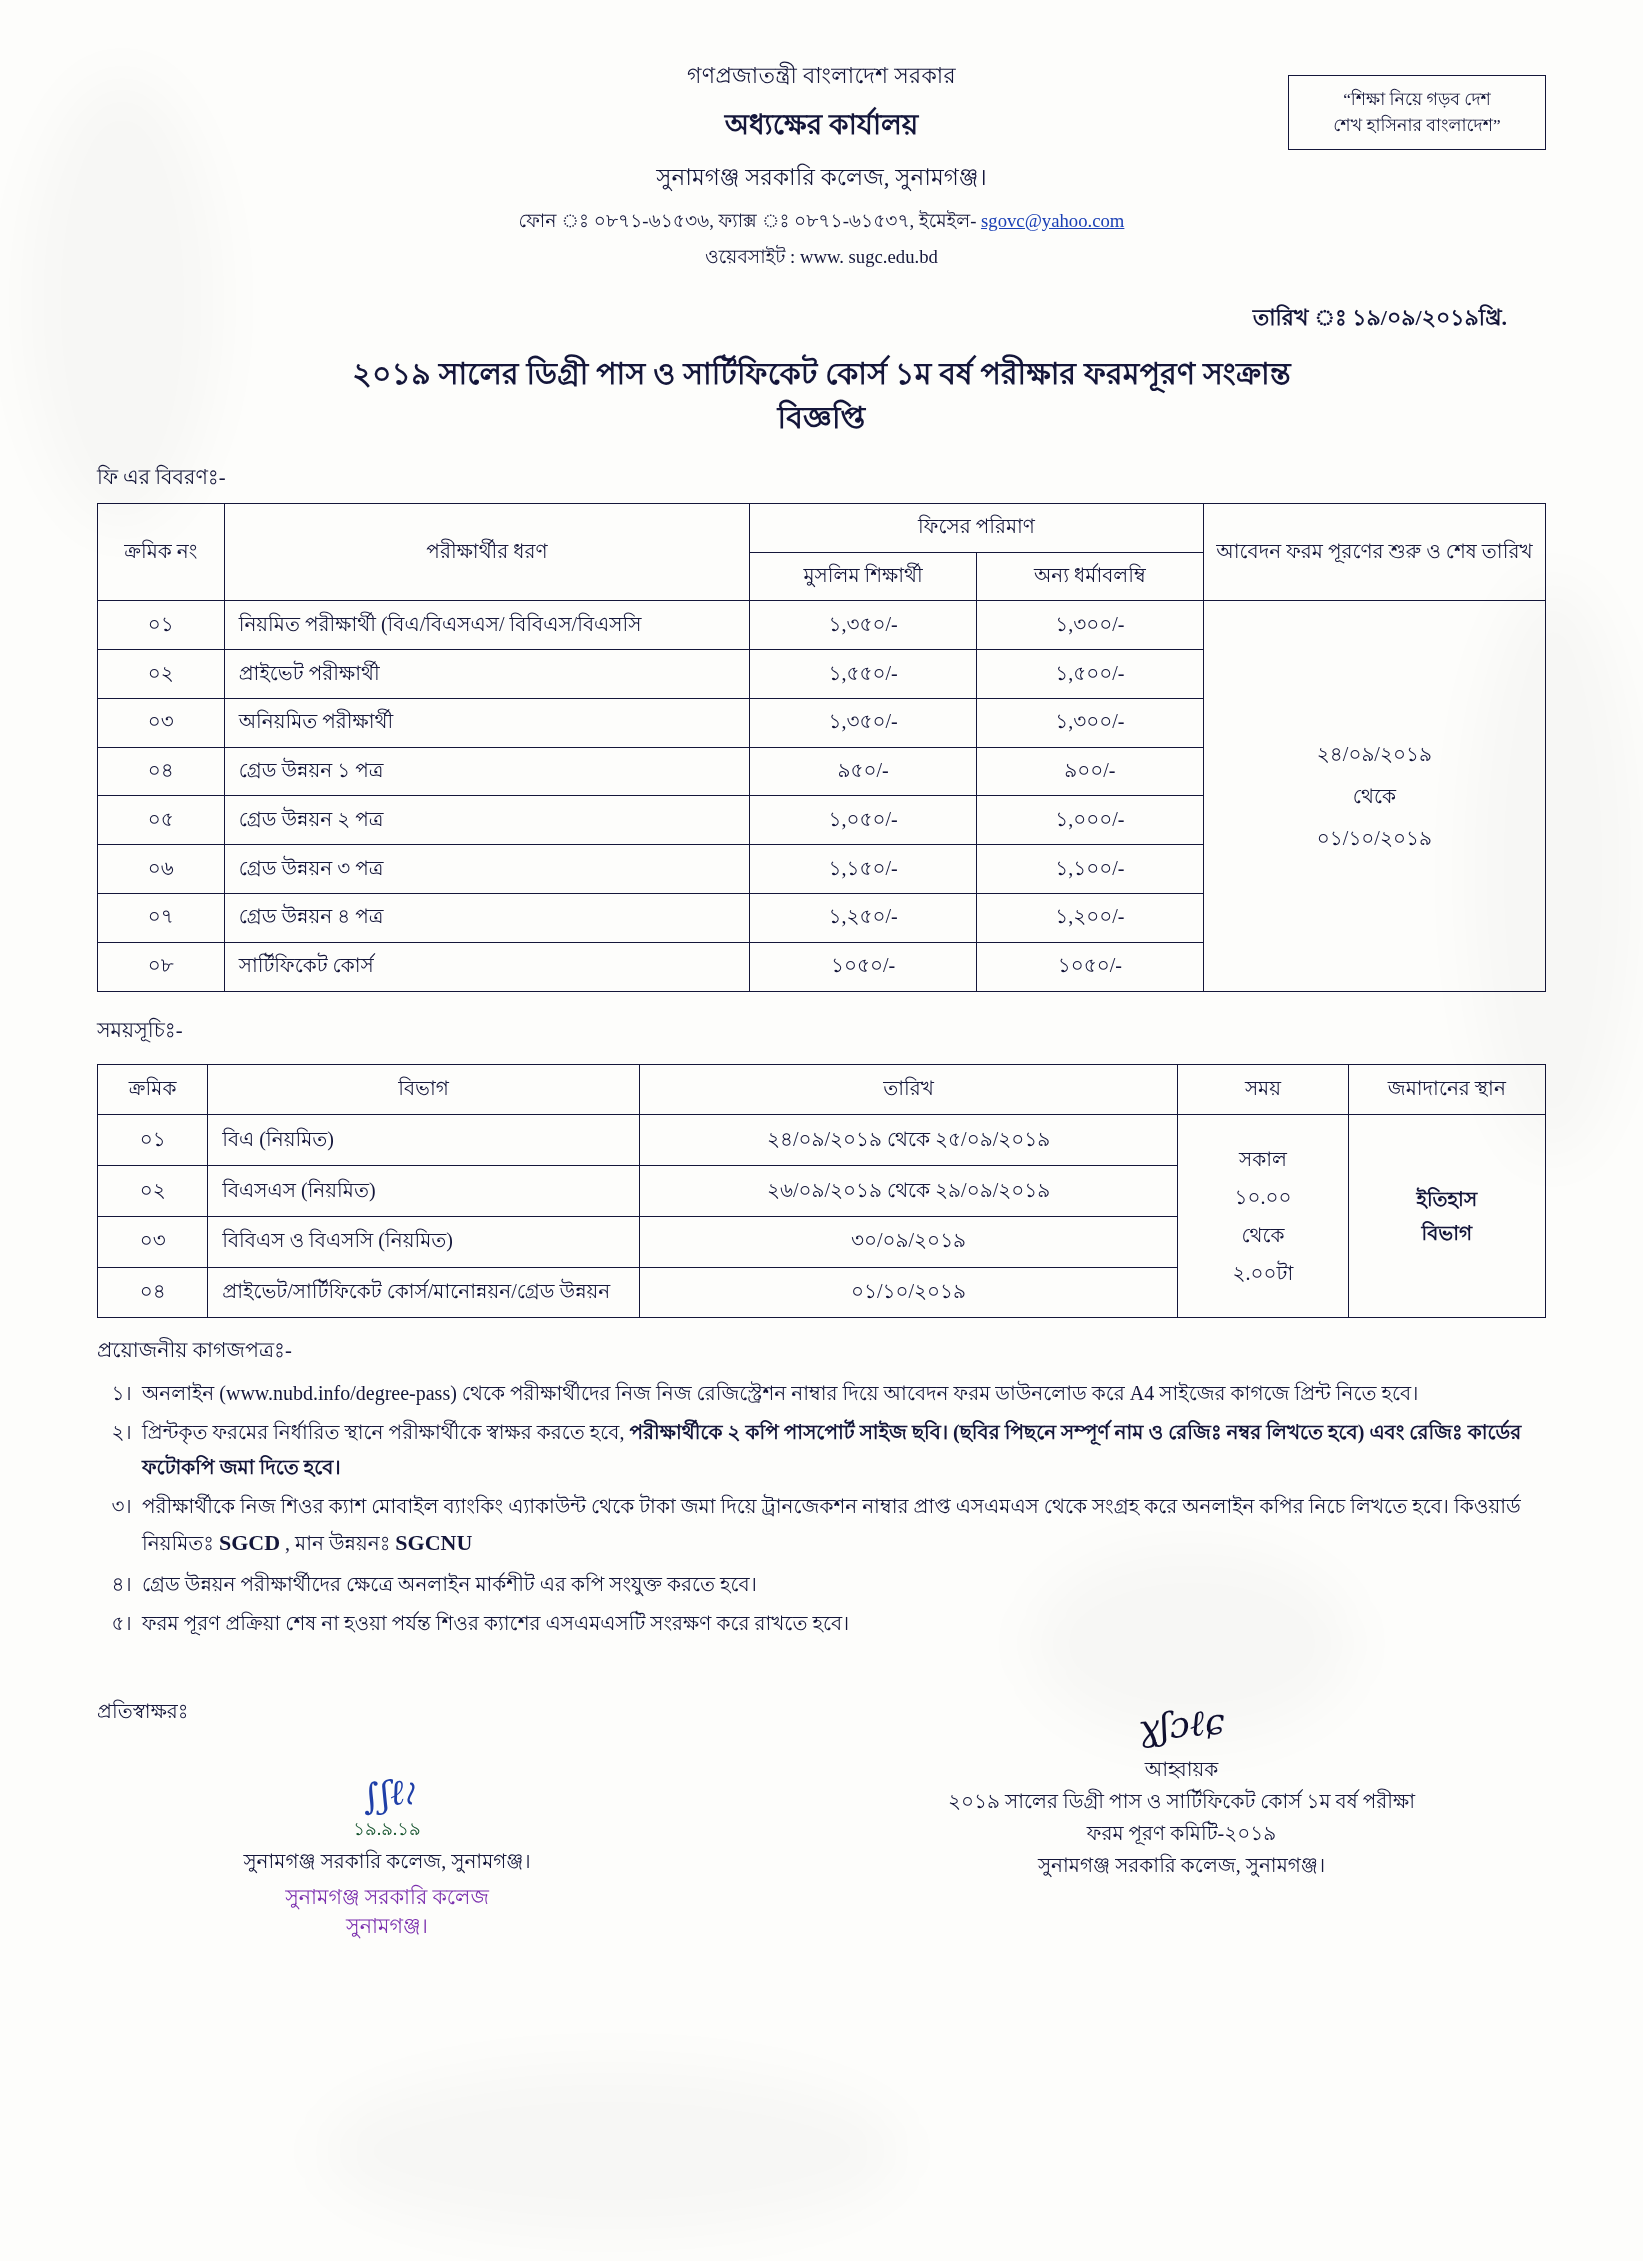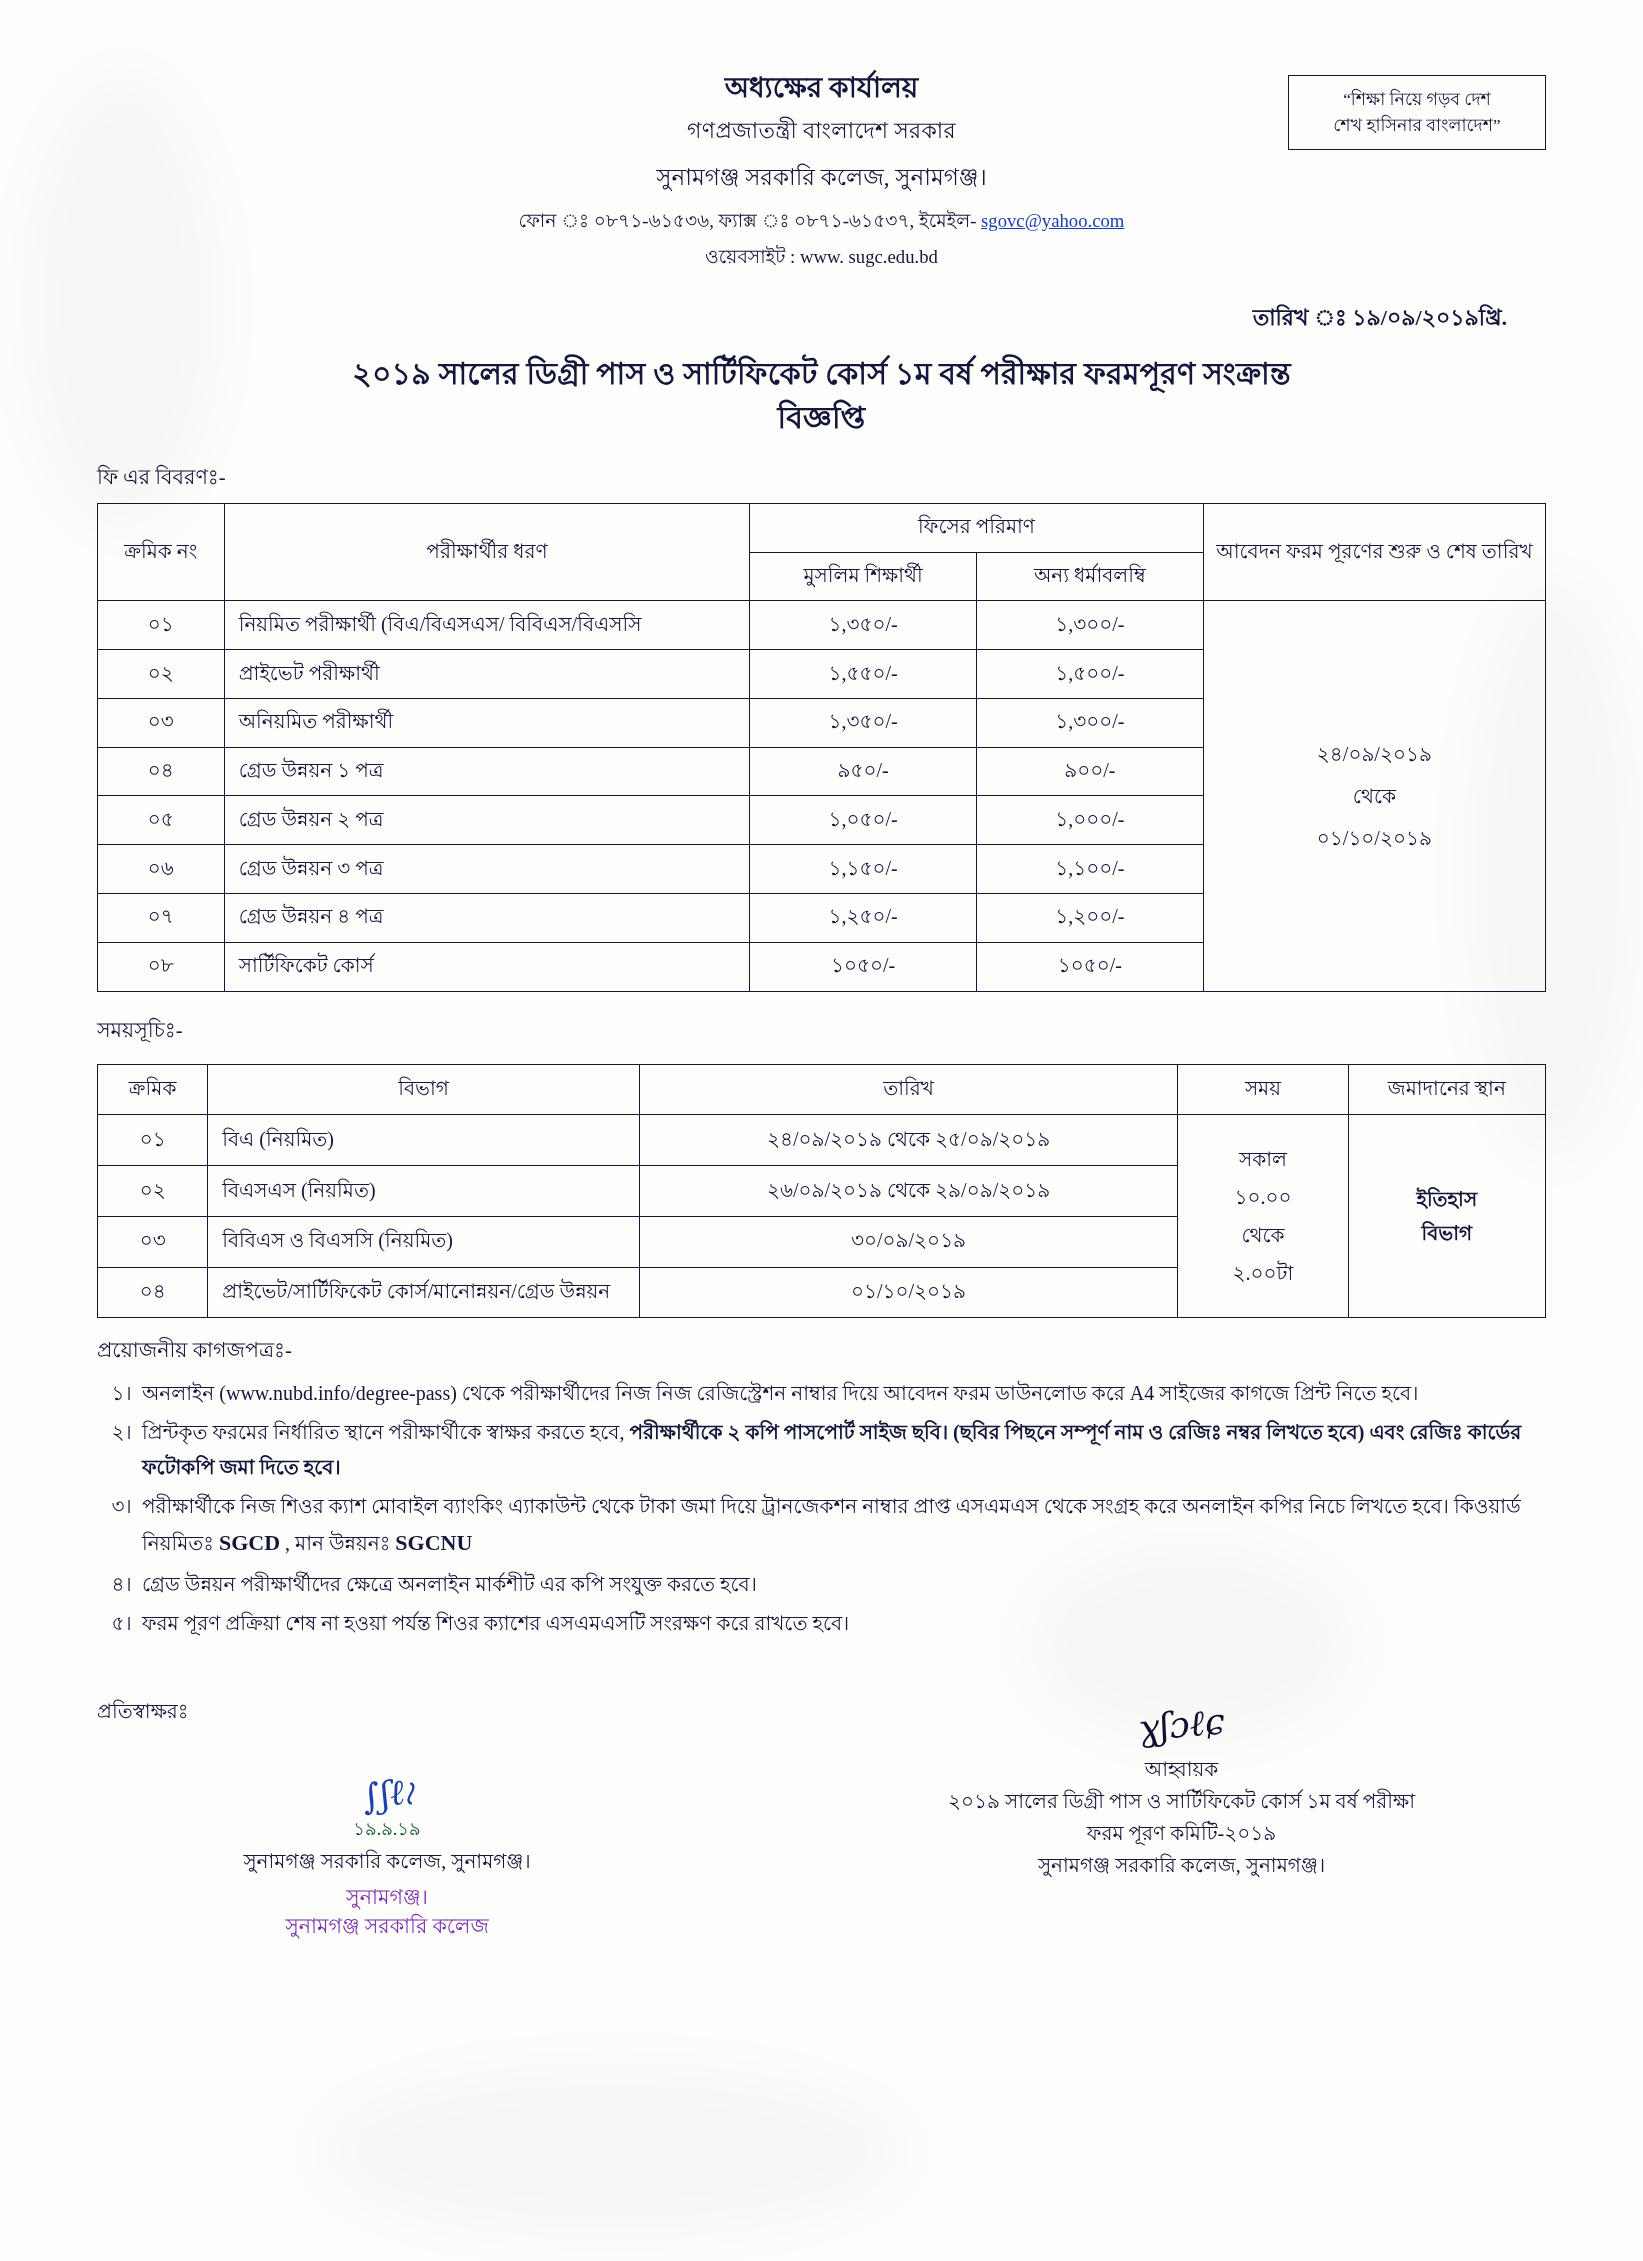--- a/index.html
+++ b/index.html
@@ -222,22 +222,22 @@
   <div class="paper-shade ps1"></div>
   <div class="paper-shade ps2"></div>
   <div class="paper-shade ps3"></div>
   <div class="paper-shade ps4"></div>
 
   <div class="slogan-box">
     <div>“শিক্ষা নিয়ে গড়ব দেশ</div>
     <div>শেখ হাসিনার বাংলাদেশ”</div>
   </div>
 
+  <div class="center gov-line">গণপ্রজাতন্ত্রী বাংলাদেশ সরকার</div>
   <div class="center office-line">অধ্যক্ষের কার্যালয়</div>
-  <div class="center gov-line">গণপ্রজাতন্ত্রী বাংলাদেশ সরকার</div>
   <div class="center college-line">সুনামগঞ্জ সরকারি কলেজ,  সুনামগঞ্জ।</div>
   <div class="center contact-line">
     <span>ফোন ঃ ০৮৭১-৬১৫৩৬, ফ্যাক্স ঃ ০৮৭১-৬১৫৩৭, ইমেইল-</span>
     <span class="email-link">sgovc@yahoo.com</span>
   </div>
   <div class="center website-line">ওয়েবসাইট : www. sugc.edu.bd</div>
 
   <div class="date-line">তারিখ ঃ ১৯/০৯/২০১৯খ্রি.</div>
 
   <div class="title">
@@ -385,22 +385,22 @@
 
   <div class="sign-area">
 
     <div class="sign-left">
       <div class="lbl">প্রতিস্বাক্ষরঃ</div>
       <div style="height:45px;"></div>
       <div class="scribble">∫ʃℓ≀</div>
       <div class="small-date">১৯.৯.১৯</div>
       <div>সুনামগঞ্জ সরকারি কলেজ, সুনামগঞ্জ।</div>
       <div class="seal">
+        <div>সুনামগঞ্জ সরকারি কলেজ</div>
         <div>সুনামগঞ্জ।</div>
-        <div>সুনামগঞ্জ সরকারি কলেজ</div>
       </div>
     </div>
 
     <div class="sign-right">
       <div class="scribble2">ɣʃɔℓɕ</div>
       <div>আহ্বায়ক</div>
       <div>২০১৯ সালের ডিগ্রী পাস ও সার্টিফিকেট কোর্স ১ম বর্ষ পরীক্ষা</div>
       <div>ফরম পূরণ কমিটি-২০১৯</div>
       <div>সুনামগঞ্জ সরকারি কলেজ, সুনামগঞ্জ।</div>
     </div>

